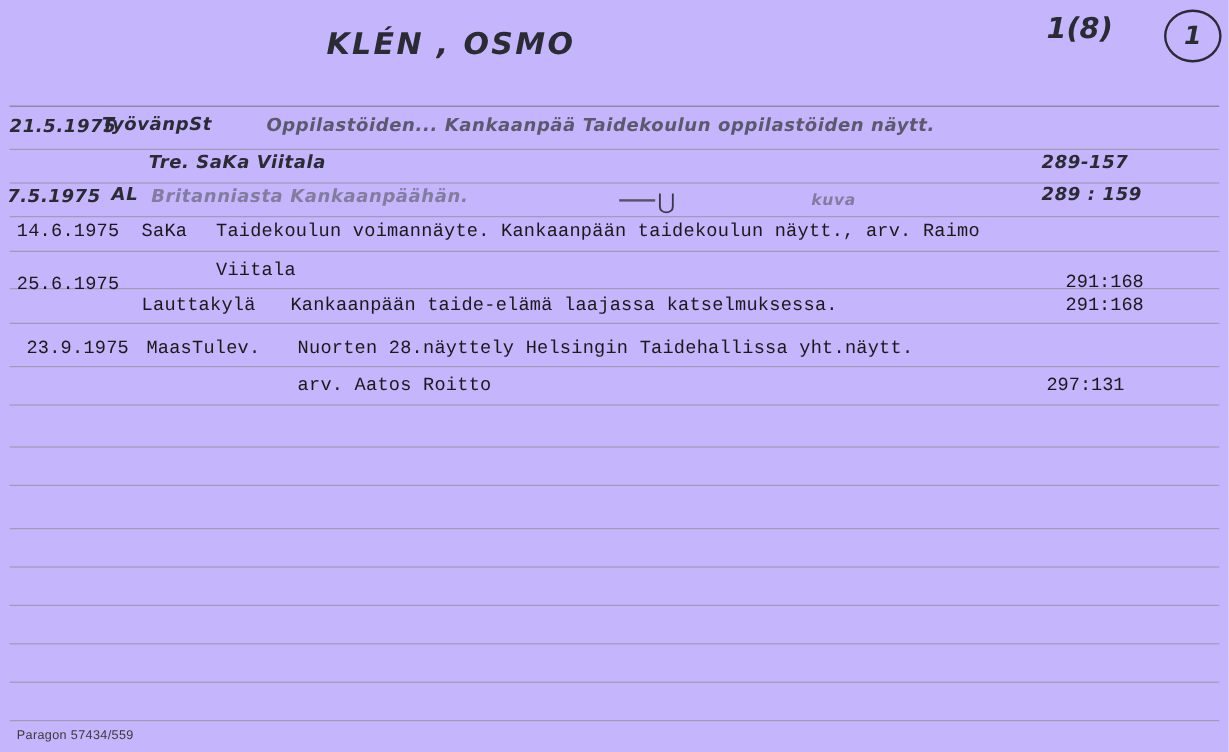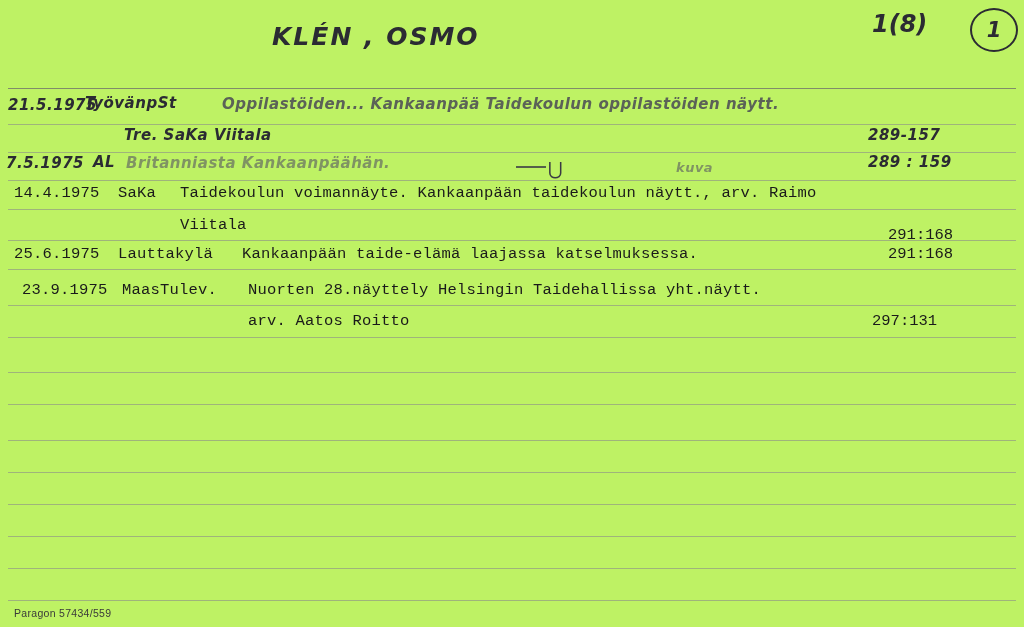--- a/index.html
+++ b/index.html
@@ -11,21 +11,21 @@
     width: 1024px;
     height: 627px;
     overflow: hidden;
     font-family: "Liberation Mono", monospace;
     color: #111;
     position: relative;
   }
   .page {
     position: absolute;
     inset: 0;
-    background: #bef264;
+    background: #c4b5fd;
   }
   
   .rule {
     position: absolute;
     left: 8px;
     right: 8px;
     height: 1px;
     background: #6b6b6b;
     opacity: 0.75;
   }
@@ -144,27 +144,27 @@
   <div class="hand small" style="left:868px; top:126px;">289-157</div>
 
   <div class="hand small" style="left:6px; top:154px;">7.5.1975</div>
   <div class="hand small" style="left:93px; top:153px;">AL</div>
   <div class="hand small veryfaded" style="left:126px; top:154px;">Britanniasta   Kankaanpäähän.</div>
   <div class="dash" style="left:516px; top:166px; width:30px;"></div>
   <div class="curve" style="left:548px; top:158px;">⋃</div>
   <div class="hand small veryfaded" style="left:676px; top:160px; font-size:13px;text-align:right;">kuva</div>
   <div class="hand small" style="left:868px; top:153px;">289 : 159</div>
 
-  <div class="typed" style="left:14px; top:184px;">14.4.1975</div>
+  <div class="typed" style="left:14px; top:184px;">14.6.1975</div>
   <div class="typed" style="left:118px; top:184px;">SaKa</div>
   <div class="typed" style="left:180px; top:184px;">Taidekoulun voimannäyte. Kankaanpään taidekoulun näytt., arv. Raimo</div>
   <div class="typed" style="left:180px; top:216px;">Viitala</div>
   <div class="typed num" style="left:888px; top:226px;">291:168</div>
 
-  <div class="typed" style="left:14px; top:245px;">25.6.1975</div>
+  <div class="typed" style="left:14px; top:228px;">25.6.1975</div>
   <div class="typed" style="left:118px; top:245px;">Lauttakylä</div>
   <div class="typed" style="left:242px; top:245px;">Kankaanpään taide-elämä laajassa katselmuksessa.</div>
   <div class="typed num" style="left:888px; top:245px;">291:168</div>
 
   <div class="typed" style="left:22px; top:281px;">23.9.1975</div>
   <div class="typed" style="left:122px; top:281px;">MaasTulev.</div>
   <div class="typed" style="left:248px; top:281px;">Nuorten 28.näyttely Helsingin Taidehallissa yht.näytt.</div>
   <div class="typed" style="left:248px; top:312px;">arv. Aatos Roitto</div>
   <div class="typed num" style="left:872px; top:312px;">297:131</div>
 

